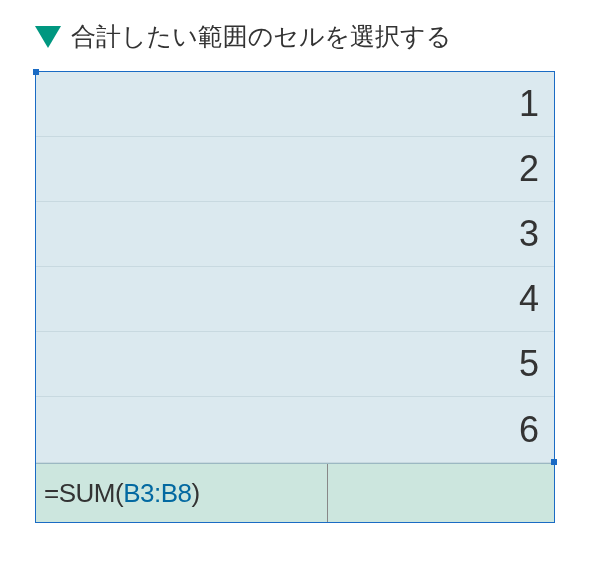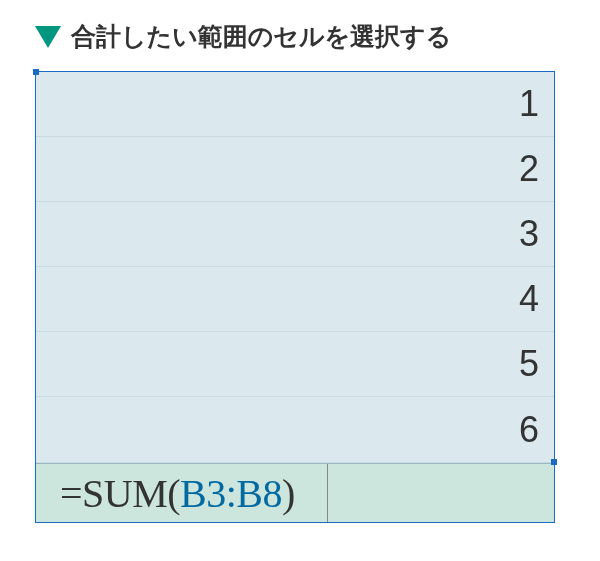--- a/index.html
+++ b/index.html
@@ -22,21 +22,21 @@
     .triangle {
       width: 0;
       height: 0;
       border-left: 13px solid transparent;
       border-right: 13px solid transparent;
       border-top: 22px solid #009780;
     }
     .header-text {
       font-size: 25px;
       color: #333333;
-      font-weight: 700;
+      font-weight: 400;
     }
     .spreadsheet {
       border: 1px solid #1a6bc4;
       width: 520px;
     }
     .selected-range {
       background: #dbe9ef;
       border-bottom: 1px solid #c8d9e0;
     }
     .cell-row {
@@ -73,27 +73,26 @@
     }
     .formula-row {
       display: flex;
       background: #cce6de;
       border-top: 1px solid #9bb8c2;
     }
     .formula-cell {
       height: 58px;
       display: flex;
       align-items: center;
-      padding-left: 24px;
-      font-size: 40px;
+      padding-left: 8px;
+      font-size: 26px;
       color: #333333;
       border-right: 1px solid #888;
       width: 292px;
       letter-spacing: -0.5px;
-      font-family: Liberation Serif, serif;
     }
     .formula-cell-right {
       flex: 1;
       border-right: none;
     }
     .formula-range {
       color: #0369a1;
     }
   </style>
 </head>

